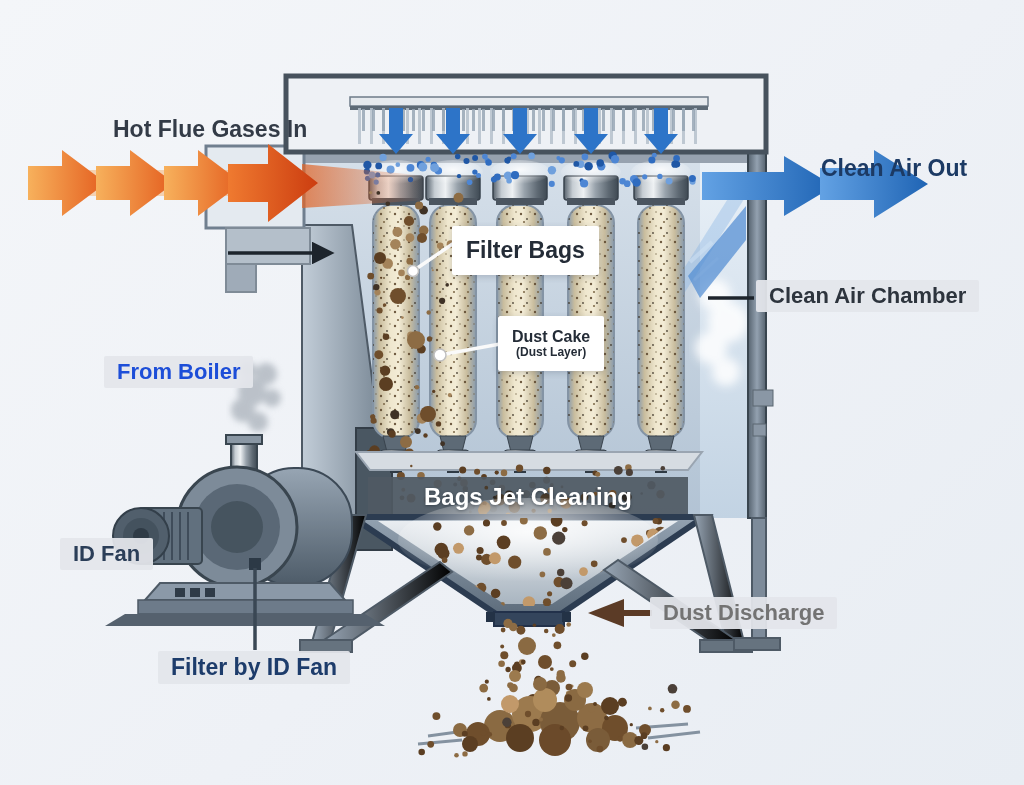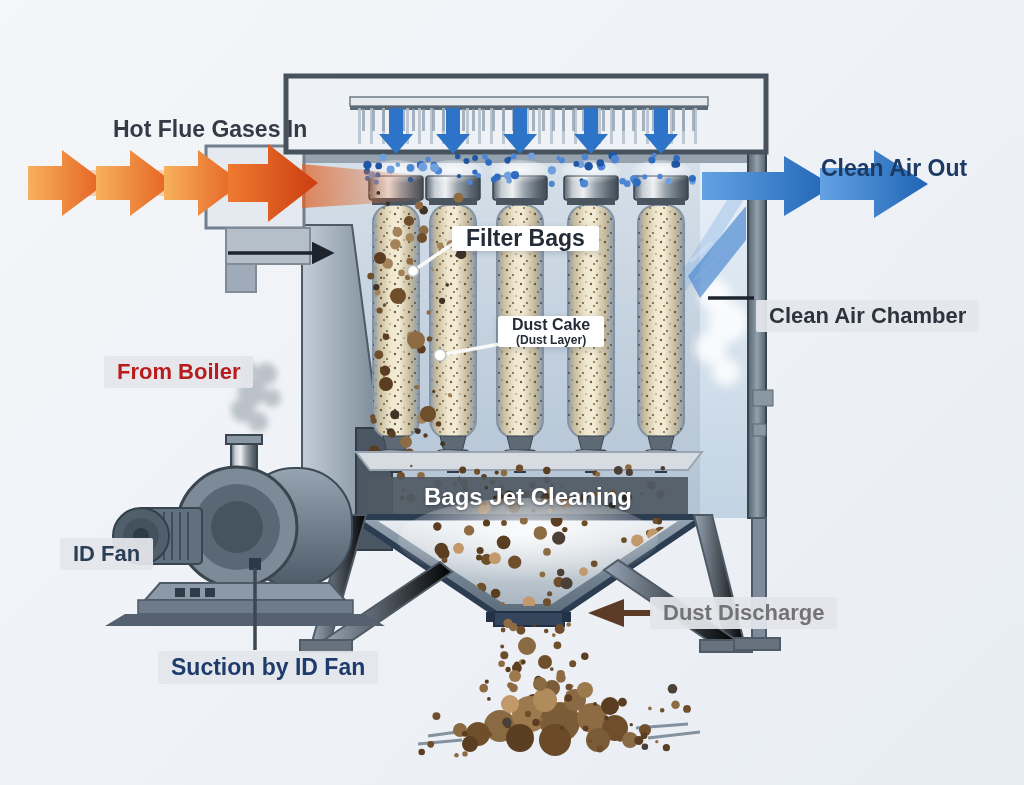--- a/index.html
+++ b/index.html
@@ -3,25 +3,25 @@
 <meta charset="utf-8">
 <style>
   html,body{margin:0;padding:0;background:#fff;}
   #stage{position:relative;width:1024px;height:785px;overflow:hidden;
          background:linear-gradient(135deg,#f4f6f9 0%,#eef1f6 55%,#e8edf3 100%);
          font-family:"Liberation Sans",sans-serif;}
   #art{position:absolute;left:0;top:0;}
   .lbl{position:absolute;font-weight:bold;white-space:nowrap;line-height:1.1;}
   .plain{background:transparent;}
   .gbox{background:rgba(227,230,235,0.94);padding:4px 13px;color:#3c4550;border-radius:2px;}
-  .wbox{background:#ffffff;padding:0 14px;color:#242c37;border-radius:2px;
+  .wbox{background:#ffffff;padding:12px 14px;color:#242c37;border-radius:2px;
         box-shadow:0 2px 6px rgba(40,50,70,0.20);}
   .t23{font-size:23px;} .t22{font-size:22px;} .t24{font-size:16px;}
   .navy{color:#1c3a64;} .charcoal{color:#333b47;margin-left:43px;} .brown{color:#4d2a16;}
-  .steel{color:#b91c1c;} .fan{color:#2b3e58;} .suction{color:#1d3c6b;}
+  .steel{color:#1d4ed8;} .fan{color:#2b3e58;} .suction{color:#1d3c6b;}
   .dis{color:#737373;} .cac{color:#2d343d;}
   #dustcake-box{text-align:center;}
   #dustcake-box .sub{font-size:12px;display:block;}
   #banner-text{position:absolute;left:368px;top:483px;width:320px;text-align:center;
       font-weight:bold;font-size:24px;color:#ffffff;text-shadow:0 1px 3px rgba(10,20,30,.4);}
 </style>
 </head>
 <body>
 
 <div id="stage">
@@ -684,19 +684,19 @@
   </g>
 </svg>
 
   <div class="lbl plain t23 charcoal" style="left:70px;top:117px;">Hot Flue Gases In</div>
   <div class="lbl plain t23 navy" style="left:821px;top:124px;margin-top:32px;">Clean Air Out</div>
   <div class="lbl wbox t23" style="left:452px;top:226px;">Filter Bags</div>
   <div class="lbl wbox" id="dustcake-box" style="left:498px;top:316px;">
     <span class="t24">Dust Cake</span>
     <span class="sub">(Dust Layer)</span>
   </div>
-  <div class="lbl gbox t22 cac" style="left:756px;top:300px;">Clean Air Chamber</div>
+  <div class="lbl gbox t22 cac" style="left:756px;top:280px;">Clean Air Chamber</div>
   <div class="lbl gbox t22 steel" style="left:104px;top:356px;">From Boiler</div>
   <div class="lbl gbox t22 fan" style="left:60px;top:538px;text-align:center;">ID Fan</div>
-  <div class="lbl gbox t23 suction" style="left:158px;top:651px;">Suction by ID Fan</div>
+  <div class="lbl gbox t23 suction" style="left:158px;top:651px;">Filter by ID Fan</div>
   <div class="lbl gbox t22 dis" style="left:650px;top:597px;">Dust Discharge</div>
   <div id="banner-text">Bags Jet Cleaning</div>
 </div>
 
 </body></html>

